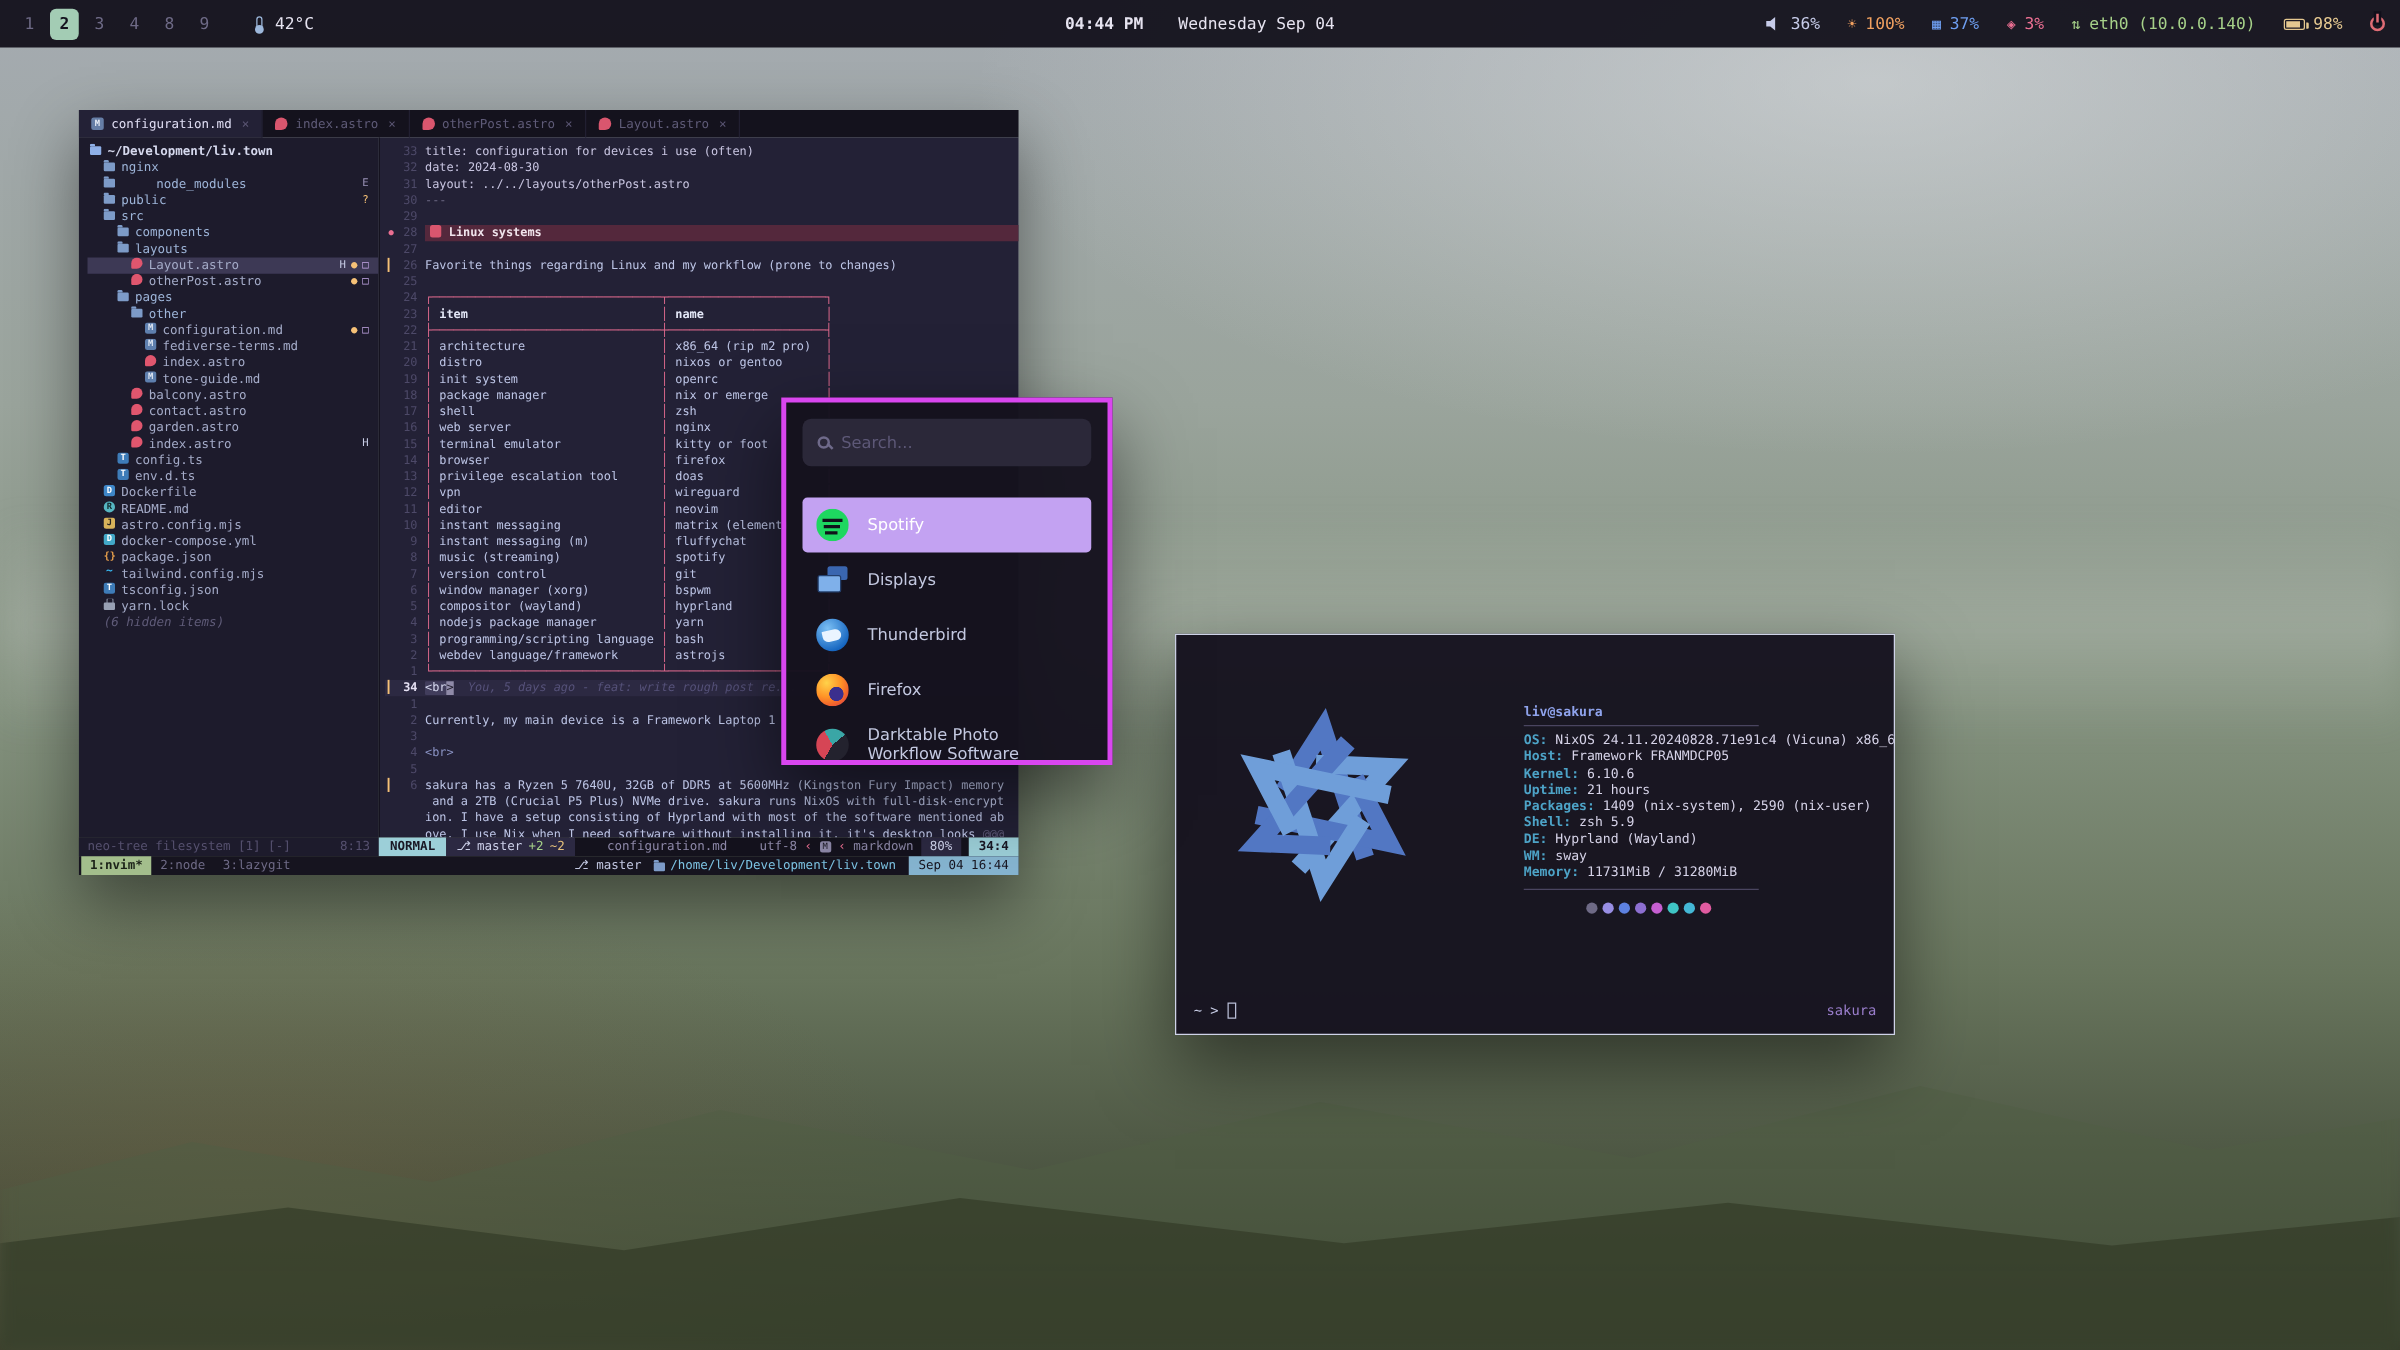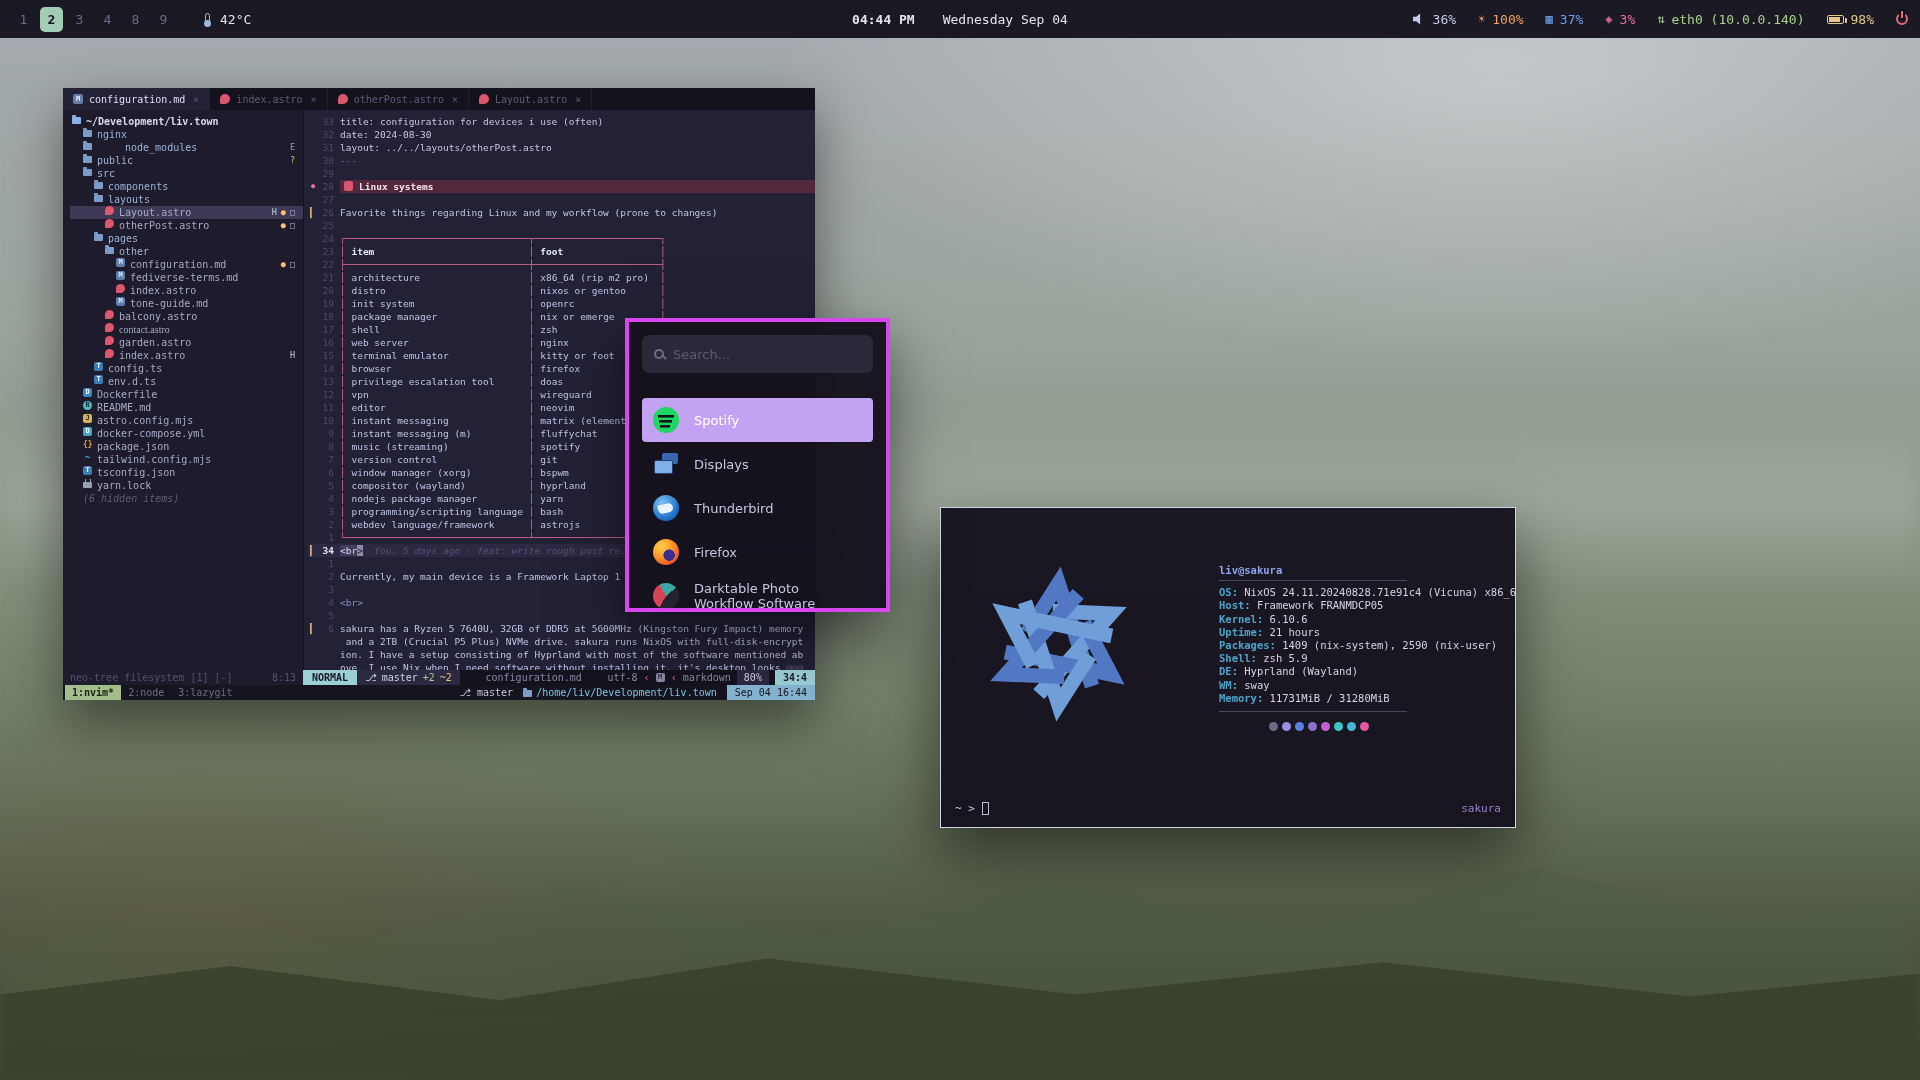--- a/index.html
+++ b/index.html
@@ -305,21 +305,21 @@
           <span class="lab-file">index.astro</span>
         </div>
         <div class="tree-row" style="padding-left: 46px;">
           <span class="ti ti-md">M</span>
           <span class="lab-file">tone-guide.md</span>
         </div>
         <div class="tree-row" style="padding-left: 35px;">
           <span class="ti ti-astro"></span>
           <span class="lab-file">balcony.astro</span>
         </div>
-        <div class="tree-row" style="padding-left: 35px; font-family: Liberation Serif, serif;">
+        <div class="tree-row" style="padding-left: 35px;">
           <span class="ti ti-astro"></span>
           <span class="lab-file">contact.astro</span>
         </div>
         <div class="tree-row" style="padding-left: 35px;">
           <span class="ti ti-astro"></span>
           <span class="lab-file">garden.astro</span>
         </div>
         <div class="tree-row" style="padding-left: 35px;">
           <span class="ti ti-astro"></span>
           <span class="lab-file">index.astro</span>
@@ -376,21 +376,21 @@
           <div class="line"><span class="sign "></span><span class="gutter">33</span><span class="line-text"><span class="p-fm">title: configuration for devices i use (often)</span></span></div>
           <div class="line"><span class="sign "></span><span class="gutter">32</span><span class="line-text"><span class="p-fm">date: 2024-08-30</span></span></div>
           <div class="line"><span class="sign "></span><span class="gutter">31</span><span class="line-text"><span class="p-fm">layout: ../../layouts/otherPost.astro</span></span></div>
           <div class="line"><span class="sign "></span><span class="gutter">30</span><span class="line-text"><span class="p-dim">---</span></span></div>
           <div class="line"><span class="sign "></span><span class="gutter">29</span><span class="line-text"></span></div>
           <div class="line hl-heading"><span class="sign dot">●</span><span class="gutter">28</span><span class="line-text"><span class="p-booki"></span><span class="p-head">Linux systems</span></span></div>
           <div class="line"><span class="sign "></span><span class="gutter">27</span><span class="line-text"></span></div>
           <div class="line"><span class="sign bar">▎</span><span class="gutter">26</span><span class="line-text"><span class="p-tx">Favorite things regarding Linux and my workflow (prone to changes)</span></span></div>
           <div class="line"><span class="sign "></span><span class="gutter">25</span><span class="line-text"></span></div>
           <div class="line"><span class="sign "></span><span class="gutter">24</span><span class="line-text"><span class="p-tb">┌────────────────────────────────┬──────────────────────┐</span></span></div>
-          <div class="line"><span class="sign "></span><span class="gutter">23</span><span class="line-text"><span class="p-tb">│ </span><span class="p-th">item                           </span><span class="p-tb">│ </span><span class="p-th">foot                 </span><span class="p-tb">│</span></span></div>
+          <div class="line"><span class="sign "></span><span class="gutter">23</span><span class="line-text"><span class="p-tb">│ </span><span class="p-th">item                           </span><span class="p-tb">│ </span><span class="p-th">name                 </span><span class="p-tb">│</span></span></div>
           <div class="line"><span class="sign "></span><span class="gutter">22</span><span class="line-text"><span class="p-tb">├────────────────────────────────┼──────────────────────┤</span></span></div>
           <div class="line"><span class="sign "></span><span class="gutter">21</span><span class="line-text"><span class="p-tb">│ </span><span class="p-tx">architecture                   </span><span class="p-tb">│ </span><span class="p-tx">x86_64 (rip m2 pro)  </span><span class="p-tb">│</span></span></div>
           <div class="line"><span class="sign "></span><span class="gutter">20</span><span class="line-text"><span class="p-tb">│ </span><span class="p-tx">distro                         </span><span class="p-tb">│ </span><span class="p-tx">nixos or gentoo      </span><span class="p-tb">│</span></span></div>
           <div class="line"><span class="sign "></span><span class="gutter">19</span><span class="line-text"><span class="p-tb">│ </span><span class="p-tx">init system                    </span><span class="p-tb">│ </span><span class="p-tx">openrc               </span><span class="p-tb">│</span></span></div>
           <div class="line"><span class="sign "></span><span class="gutter">18</span><span class="line-text"><span class="p-tb">│ </span><span class="p-tx">package manager                </span><span class="p-tb">│ </span><span class="p-tx">nix or emerge        </span><span class="p-tb">│</span></span></div>
           <div class="line"><span class="sign "></span><span class="gutter">17</span><span class="line-text"><span class="p-tb">│ </span><span class="p-tx">shell                          </span><span class="p-tb">│ </span><span class="p-tx">zsh                  </span><span class="p-tb">│</span></span></div>
           <div class="line"><span class="sign "></span><span class="gutter">16</span><span class="line-text"><span class="p-tb">│ </span><span class="p-tx">web server                     </span><span class="p-tb">│ </span><span class="p-tx">nginx                </span><span class="p-tb">│</span></span></div>
           <div class="line"><span class="sign "></span><span class="gutter">15</span><span class="line-text"><span class="p-tb">│ </span><span class="p-tx">terminal emulator              </span><span class="p-tb">│ </span><span class="p-tx">kitty or foot        </span><span class="p-tb">│</span></span></div>
           <div class="line"><span class="sign "></span><span class="gutter">14</span><span class="line-text"><span class="p-tb">│ </span><span class="p-tx">browser                        </span><span class="p-tb">│ </span><span class="p-tx">firefox              </span><span class="p-tb">│</span></span></div>
           <div class="line"><span class="sign "></span><span class="gutter">13</span><span class="line-text"><span class="p-tb">│ </span><span class="p-tx">privilege escalation tool      </span><span class="p-tb">│ </span><span class="p-tx">doas                 </span><span class="p-tb">│</span></span></div>

